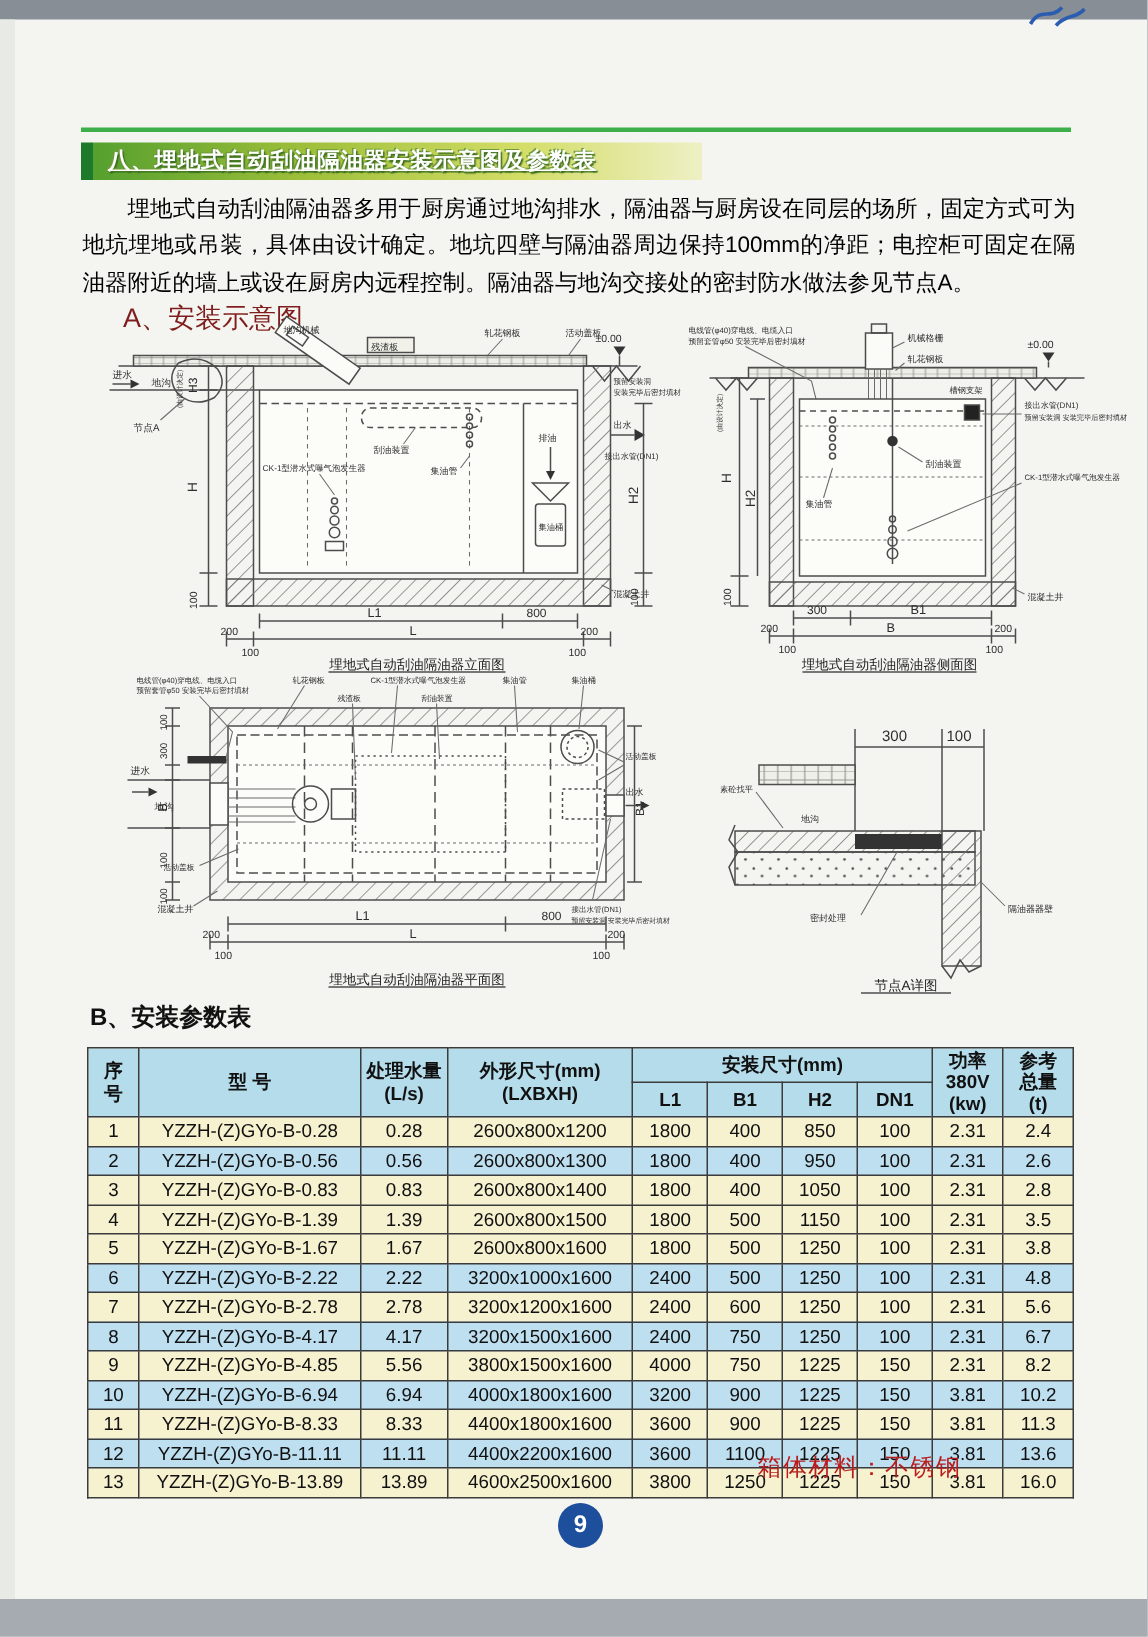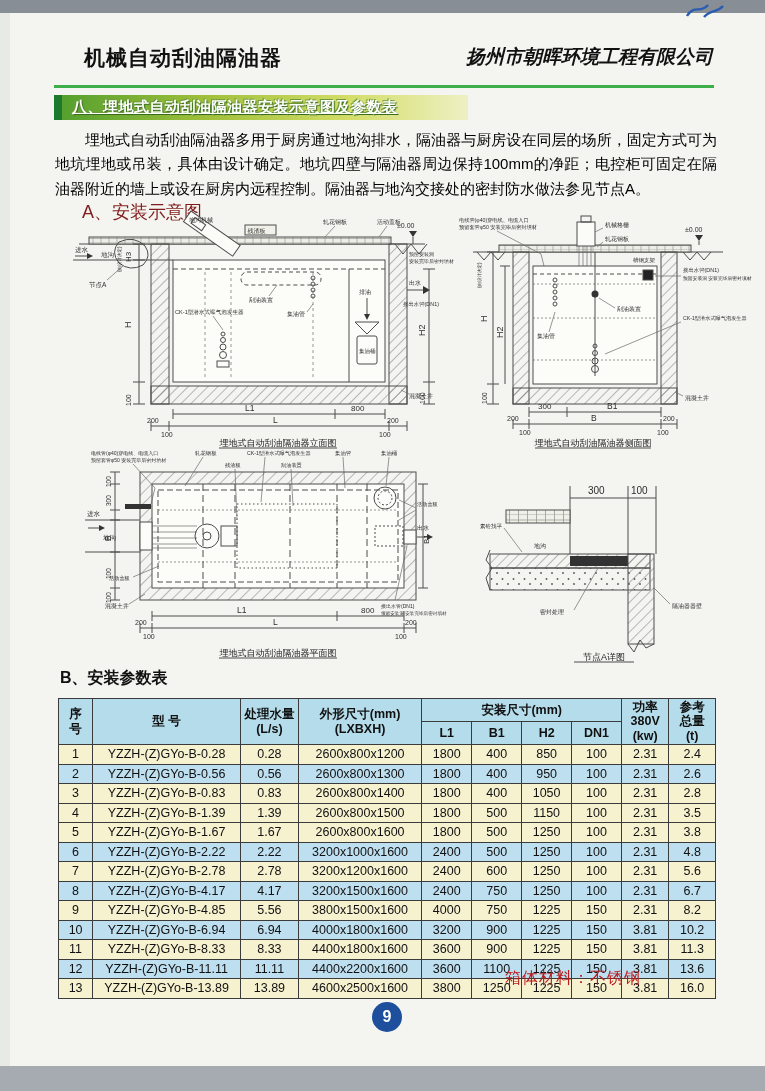--- a/index.html
+++ b/index.html
@@ -42,22 +42,20 @@
 <body>
 
 <div class="page">
   <div class="scan-top"></div>
   <div class="scan-left"></div>
 
   <svg class="pen-mark" width="42" height="18">
     <path d="M3,15 C10,3 16,13 24,4 M20,16 C27,8 33,12 39,5" stroke="#2a5db0" stroke-width="2.4" fill="none"></path>
   </svg>
 
-  <div class="doc-title">机械自动刮油隔油器</div>
-  <div class="company">扬州市朝晖环境工程有限公司</div>
   <div class="head-rule"></div>
 
   <div class="banner">
     <span>八、埋地式自动刮油隔油器安装示意图及参数表</span>
   </div>
 
   <div class="intro">埋地式自动刮油隔油器多用于厨房通过地沟排水，隔油器与厨房设在同层的场所，固定方式可为地坑埋地或吊装，具体由设计确定。地坑四壁与隔油器周边保持100mm的净距；电控柜可固定在隔油器附近的墙上或设在厨房内远程控制。隔油器与地沟交接处的密封防水做法参见节点A。</div>
   <div class="sec-a">A、安装示意图</div>
 
   <svg class="diag" style="left:73px;top:214px" width="364" height="236" viewBox="0 0 364 236">

